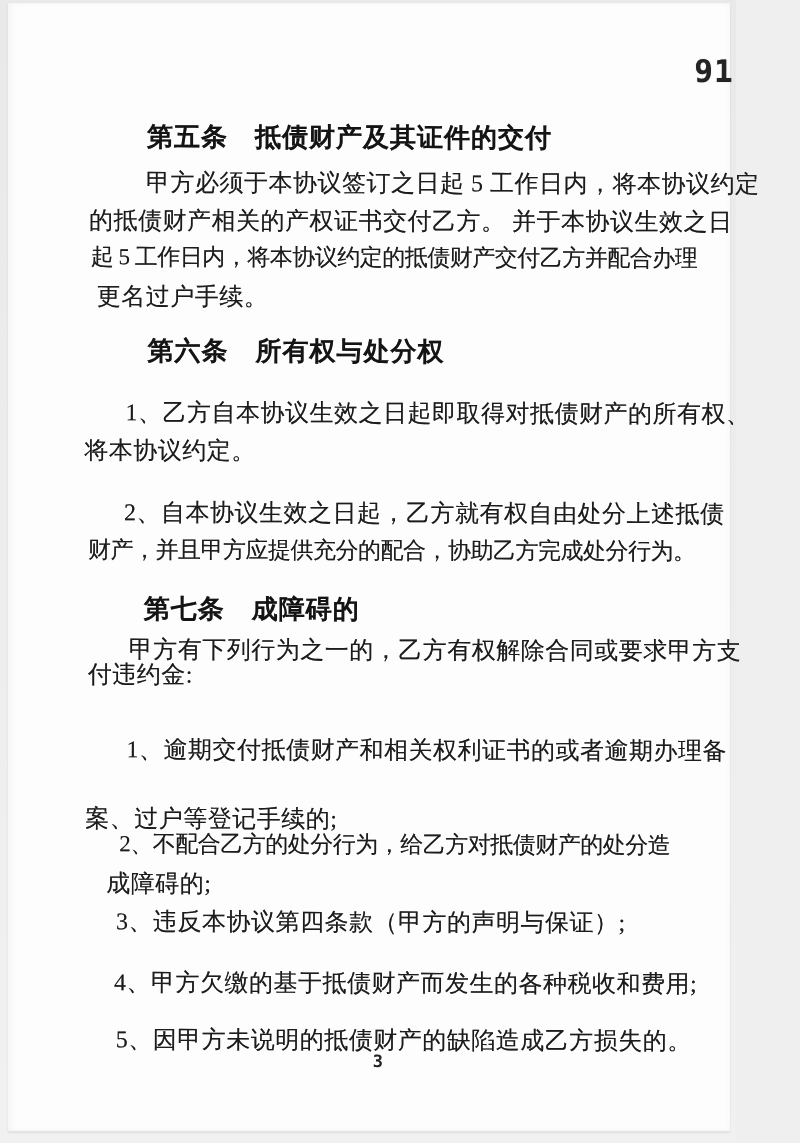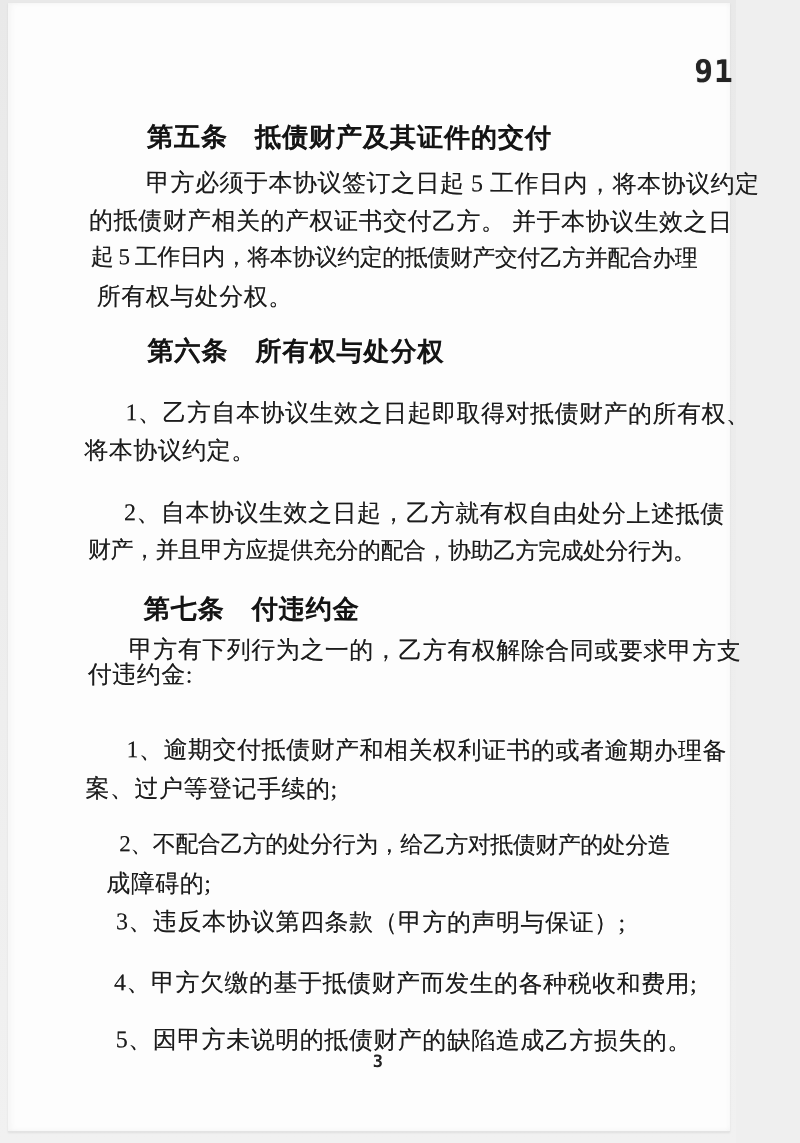--- a/index.html
+++ b/index.html
@@ -79,21 +79,21 @@
   .t-p1d    { top: 254px;  left: 88px;  }
   .t-h6     { top: 311px;  left: 139px; text-align: center; }
   .t-c61a   { top: 370px;  left: 117px; }
   .t-c61b   { top: 408px;  left: 76px;  }
   .t-c62a   { top: 470px;  left: 116px; }
   .t-c62b   { top: 509px;  left: 80px;  }
   .t-h7     { top: 569px;  left: 136px; }
   .t-p7a    { top: 607px;  left: 121px; }
   .t-p7b    { top: 632px;  left: 80px;  }
   .t-c71a   { top: 707px;  left: 119px; }
-  .t-c71b   { top: 746px;  left: 78px;  }
+  .t-c71b   { top: 776px;  left: 78px;  }
   .t-c72a   { top: 803px;  left: 112px; }
   .t-c72b   { top: 841px;  left: 60px; margin-left: 39px;  }
   .t-c73    { top: 879px;  left: 109px; }
   .t-c74    { top: 940px;  left: 107px; }
   .t-c75    { top: 997px;  left: 109px; }
   .t-footer { top: 1048px; left: 366px; }
 </style>
 </head>
 <body>
 
@@ -101,33 +101,33 @@
   <div class="page">
     <div class="content">
 
       <div class="stamp t-stamp">91</div>
 
       <section>
         <h2 class="line heading t-h5">第五条　抵债财产及其证件的交付</h2>
         <p class="line t-p1a">甲方必须于本协议签订之日起 5 工作日内，将本协议约定</p>
         <p class="line t-p1b">的抵债财产相关的产权证书交付乙方。 并于本协议生效之日</p>
         <p class="line narrow t-p1c">起 5 工作日内，将本协议约定的抵债财产交付乙方并配合办理</p>
-        <p class="line t-p1d">所有权与处分权。</p>
+        <p class="line t-p1d">更名过户手续。</p>
       </section>
 
       <section>
         <h2 class="line heading t-h6">第六条　所有权与处分权</h2>
         <p class="line t-c61a">1、乙方自本协议生效之日起即取得对抵债财产的所有权、</p>
         <p class="line t-c61b">将本协议约定。</p>
         <p class="line t-c62a">2、自本协议生效之日起，乙方就有权自由处分上述抵债</p>
         <p class="line narrow t-c62b">财产，并且甲方应提供充分的配合，协助乙方完成处分行为。</p>
       </section>
 
       <section>
-        <h2 class="line heading t-h7">第七条　付违约金</h2>
+        <h2 class="line heading t-h7">第七条　成障碍的</h2>
         <p class="line t-p7a">甲方有下列行为之一的，乙方有权解除合同或要求甲方支</p>
         <p class="line t-p7b">付违约金:</p>
         <p class="line t-c71a">1、逾期交付抵债财产和相关权利证书的或者逾期办理备</p>
         <p class="line t-c71b">案、过户等登记手续的;</p>
         <p class="line narrow t-c72a">2、不配合乙方的处分行为，给乙方对抵债财产的处分造</p>
         <p class="line t-c72b">成障碍的;</p>
         <p class="line t-c73">3、违反本协议第四条款（甲方的声明与保证）;</p>
         <p class="line t-c74">4、甲方欠缴的基于抵债财产而发生的各种税收和费用;</p>
         <p class="line t-c75">5、因甲方未说明的抵债财产的缺陷造成乙方损失的。</p>
       </section>

